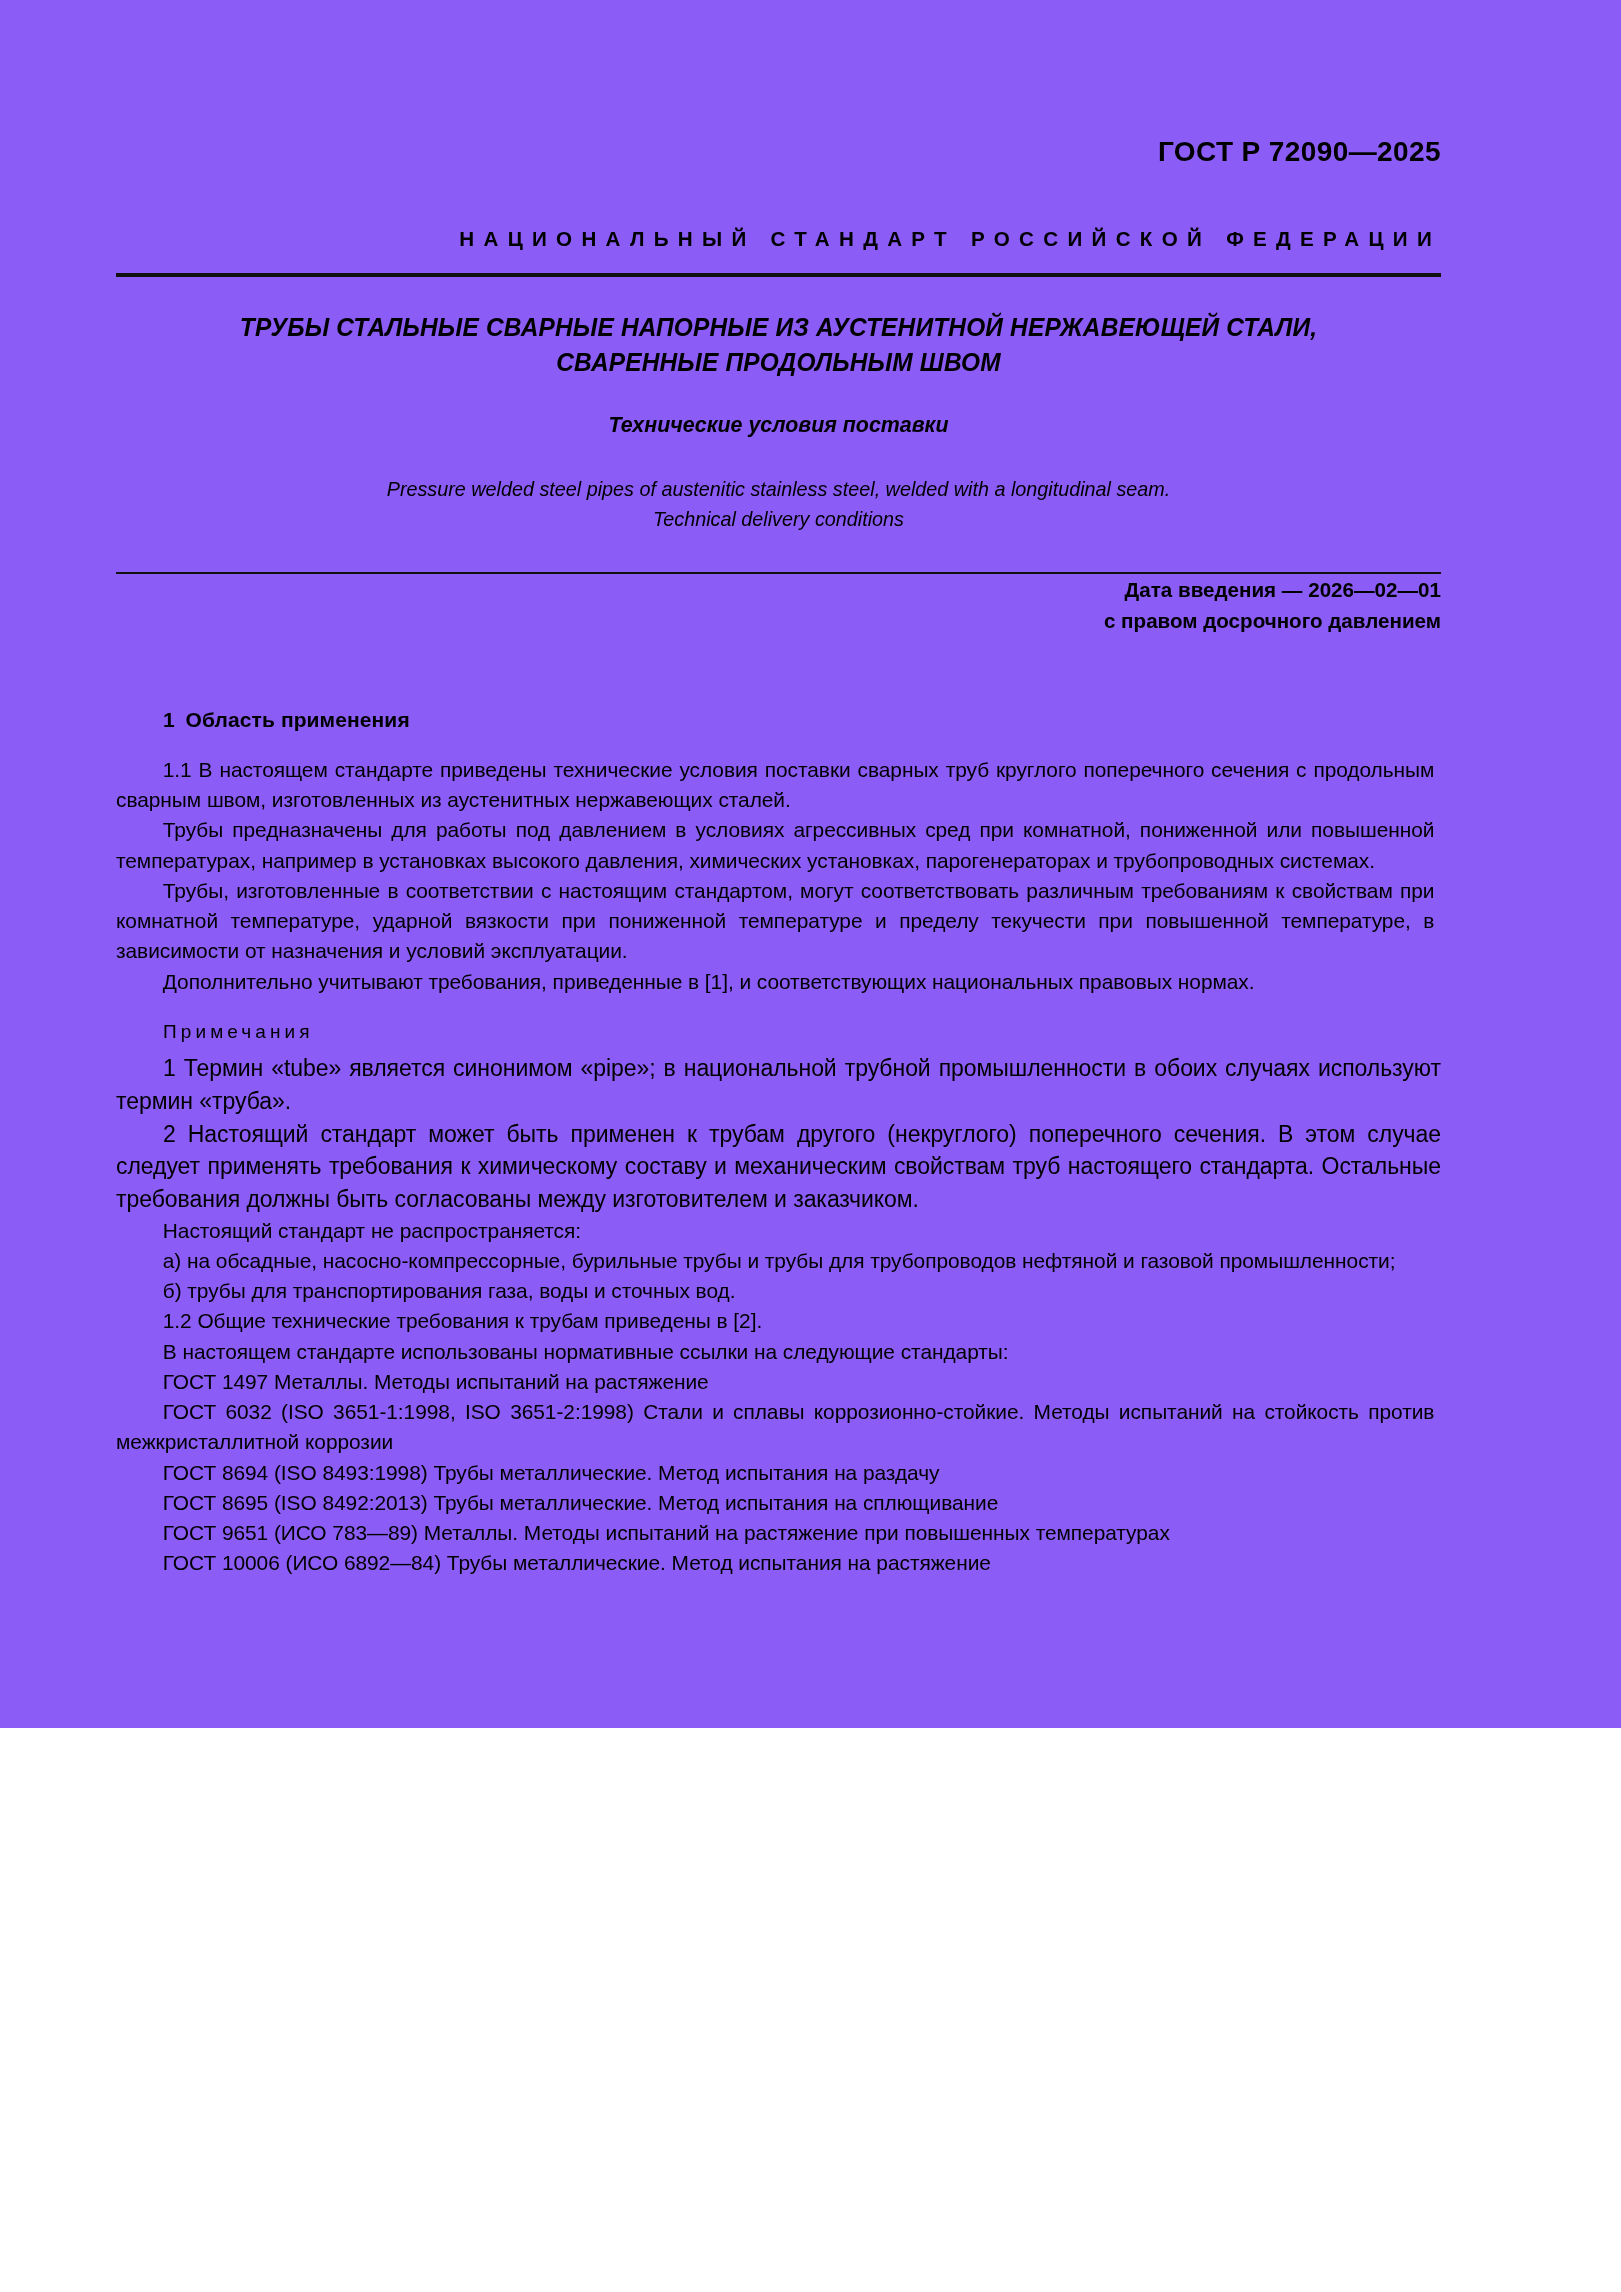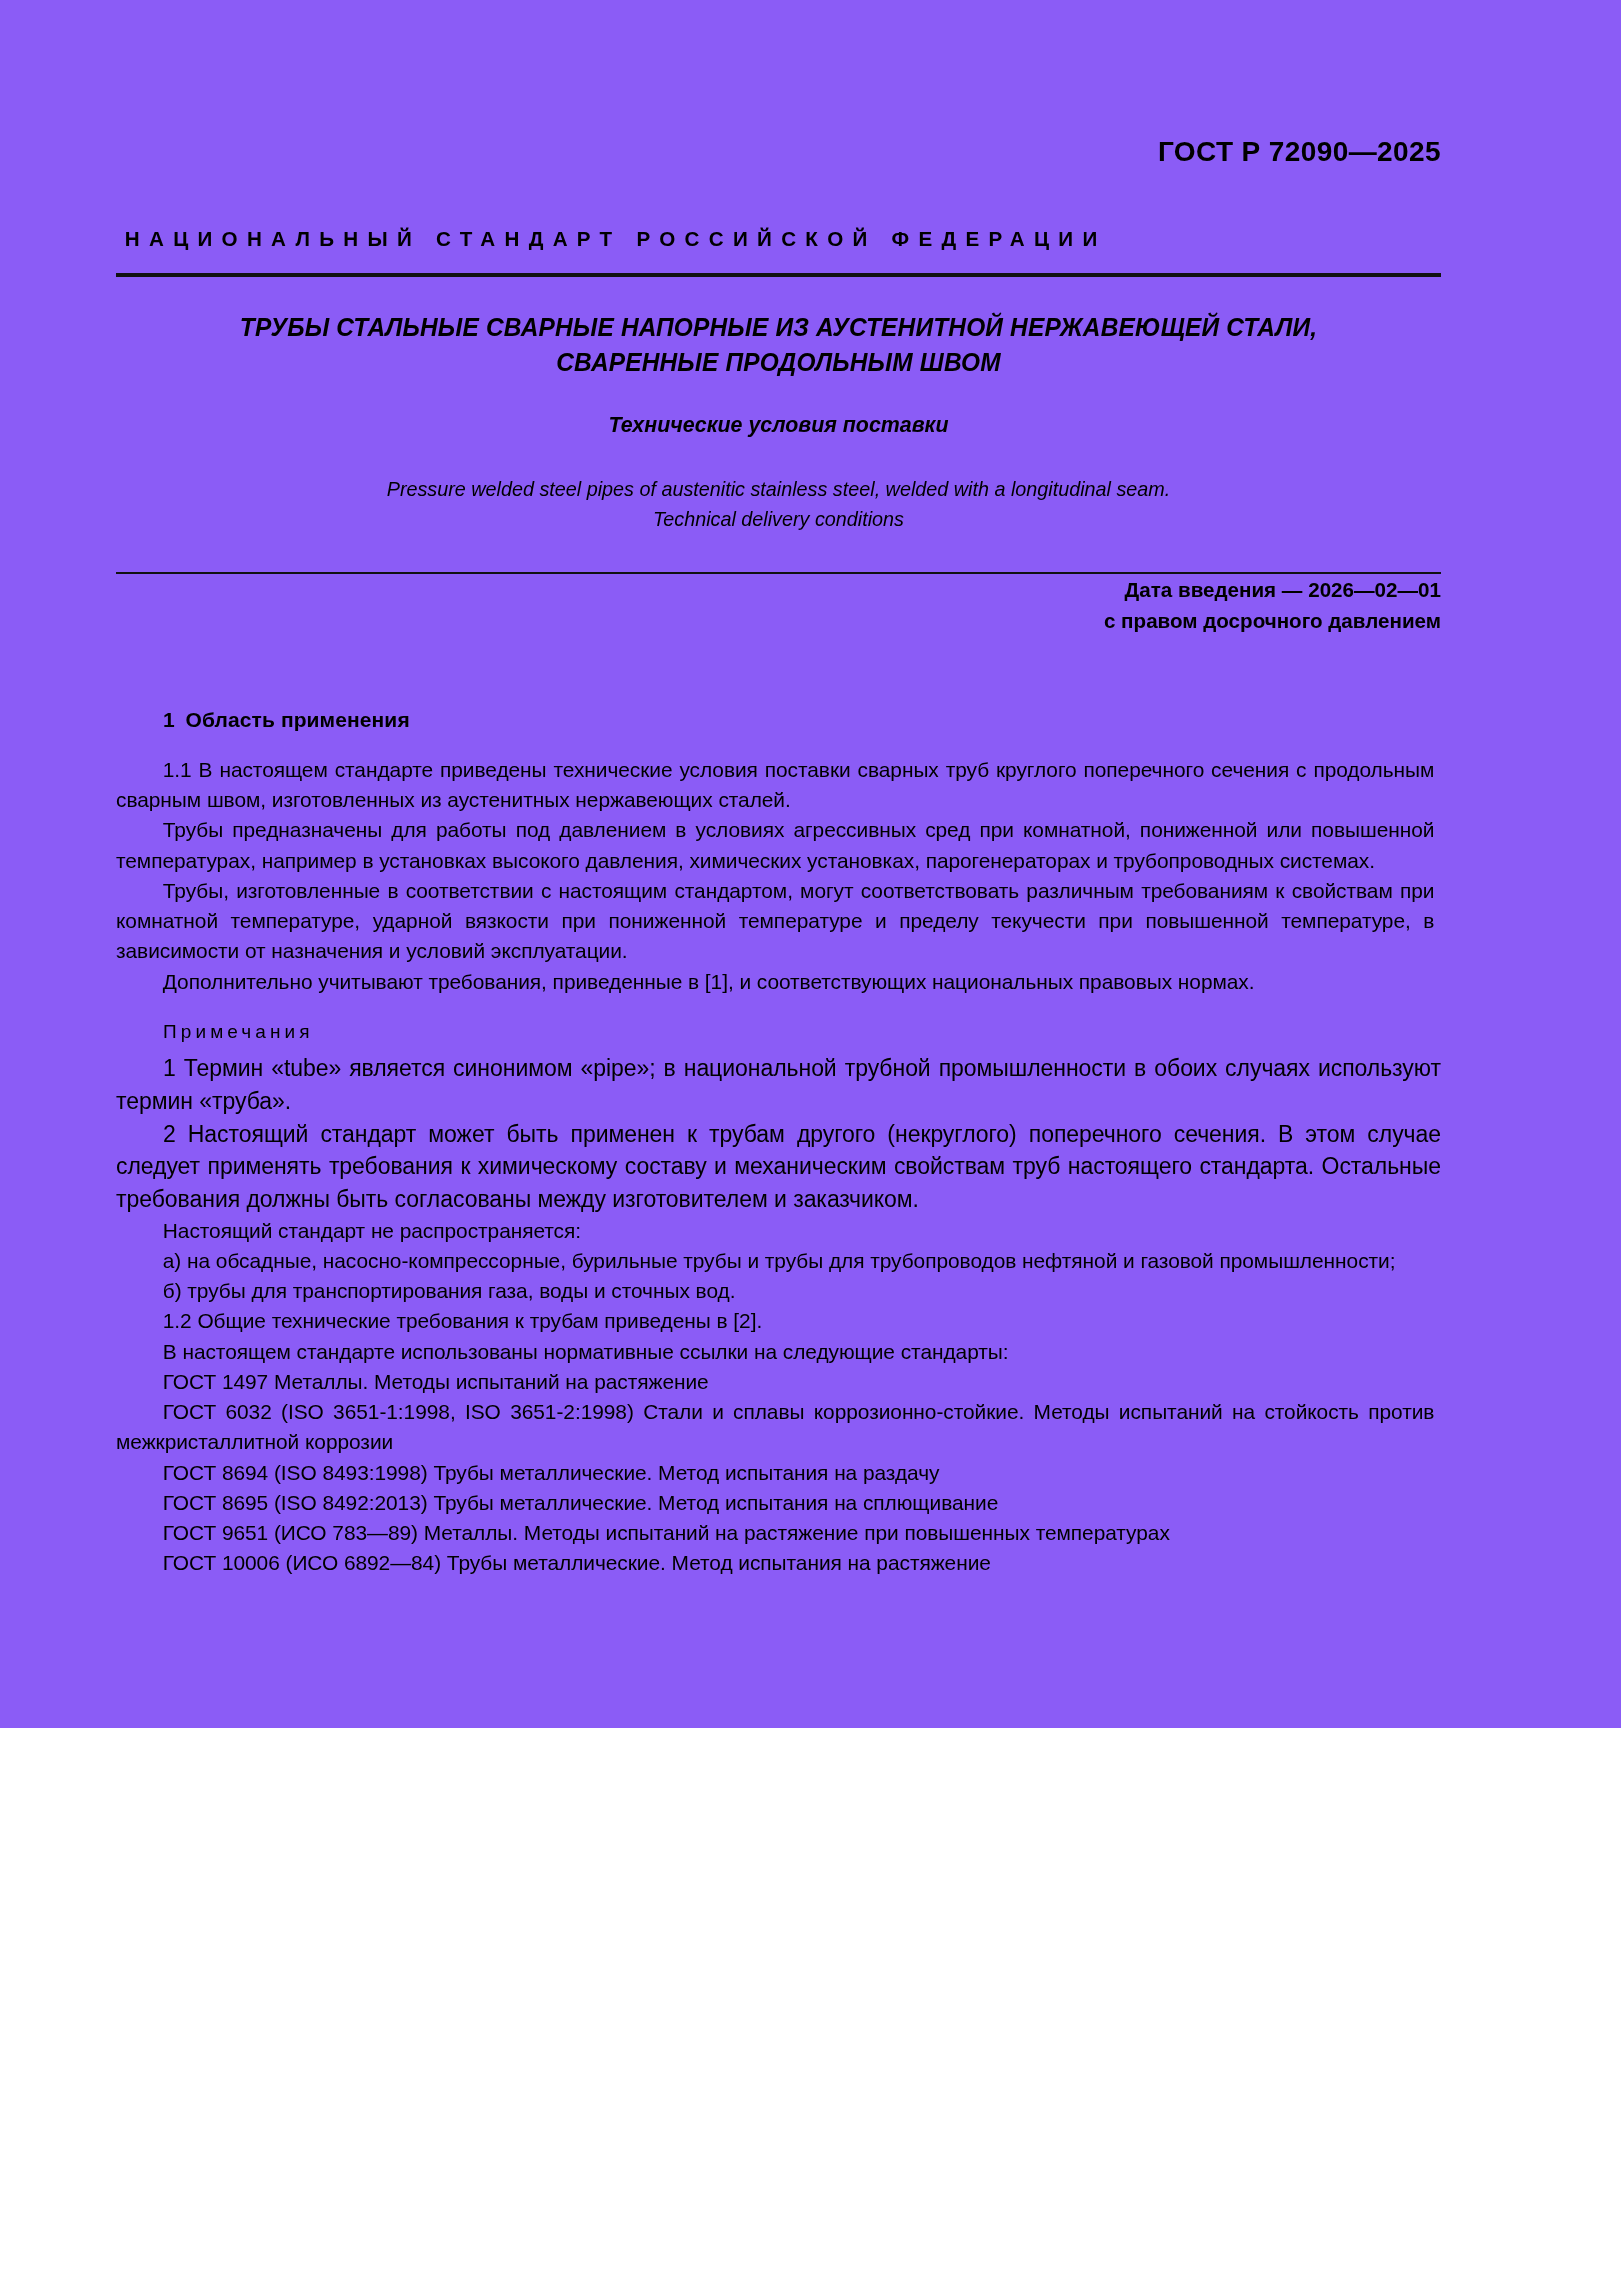--- a/index.html
+++ b/index.html
@@ -31,21 +31,21 @@
   
   .std-number {
     text-align: right;
     font-size: 28px;
     font-weight: bold;
     letter-spacing: 0.4px;
     margin-top: 137px;
     line-height: 1.1;
   }
   .nat-standard {
-    text-align: left;
+    text-align: right;
     font-size: 20.6px;
     font-weight: bold;
     letter-spacing: 9.3px;
     margin-top: 59px;
     padding-left: 8.8px;
     white-space: nowrap;
   }
   .rule-thick {
     border: 0;
     border-top: 4.9px solid #111111;

